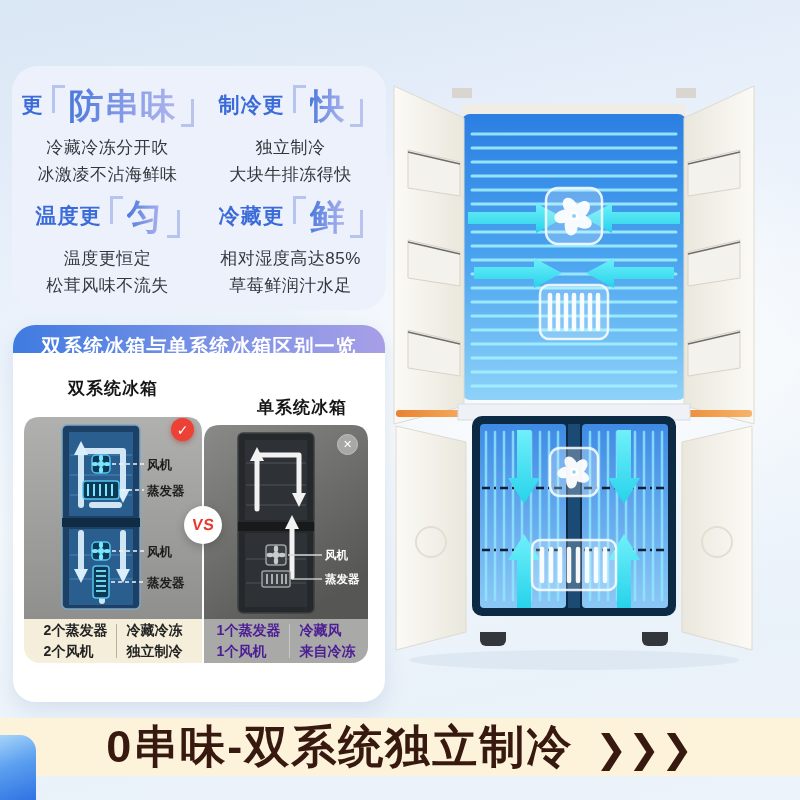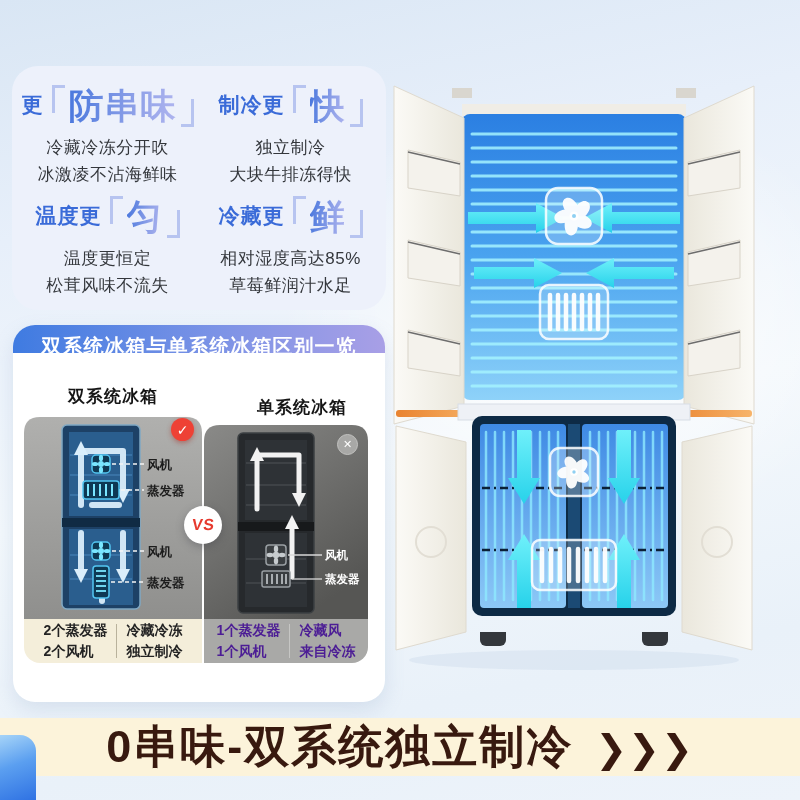--- a/index.html
+++ b/index.html
@@ -34,21 +34,21 @@
     position:absolute;left:13px;top:325px;width:372px;height:377px;background:#ffffff;
     border-radius:22px;box-shadow:0 8px 20px rgba(110,140,185,.18);
   }
   .compare-header{
     position:absolute;left:0;top:0;width:372px;height:28px;border-radius:22px 22px 0 0;
     background:linear-gradient(90deg,#3f7be1 0%,#7c93e6 55%,#a89fe6 100%);
     color:#fff;font-size:20px;font-weight:700;letter-spacing:1px;
     line-height:42px;text-align:center;
   }
   .col-heading{position:absolute;font-size:17px;font-weight:700;color:#151515;text-align:center;letter-spacing:1px;}
-  .dual-heading{left:11px;top:60px;width:178px;}
+  .dual-heading{left:11px;top:52px;width:178px;}
   .single-heading{left:207px;top:71px;width:164px;}
   .dual-diagram{position:absolute;left:11px;top:92px;}
   .single-diagram{position:absolute;left:191px;top:100px;}
   .badge{position:absolute;border-radius:50%;display:flex;align-items:center;justify-content:center;color:#fff;font-weight:700;}
   .check-badge{left:158px;top:93px;width:23px;height:23px;background:#ee4135;font-size:14px;box-shadow:0 2px 5px rgba(160,40,30,.45);}
   .cross-badge{left:324px;top:109px;width:21px;height:21px;background:#a8a8a6;border:1px solid #c2c2c0;font-size:11px;box-sizing:border-box;}
   .vs-badge{
     position:absolute;left:171px;top:181px;width:38px;height:38px;border-radius:50%;background:#ffffff;
     display:flex;align-items:center;justify-content:center;box-shadow:0 3px 9px rgba(60,60,70,.35);
   }

